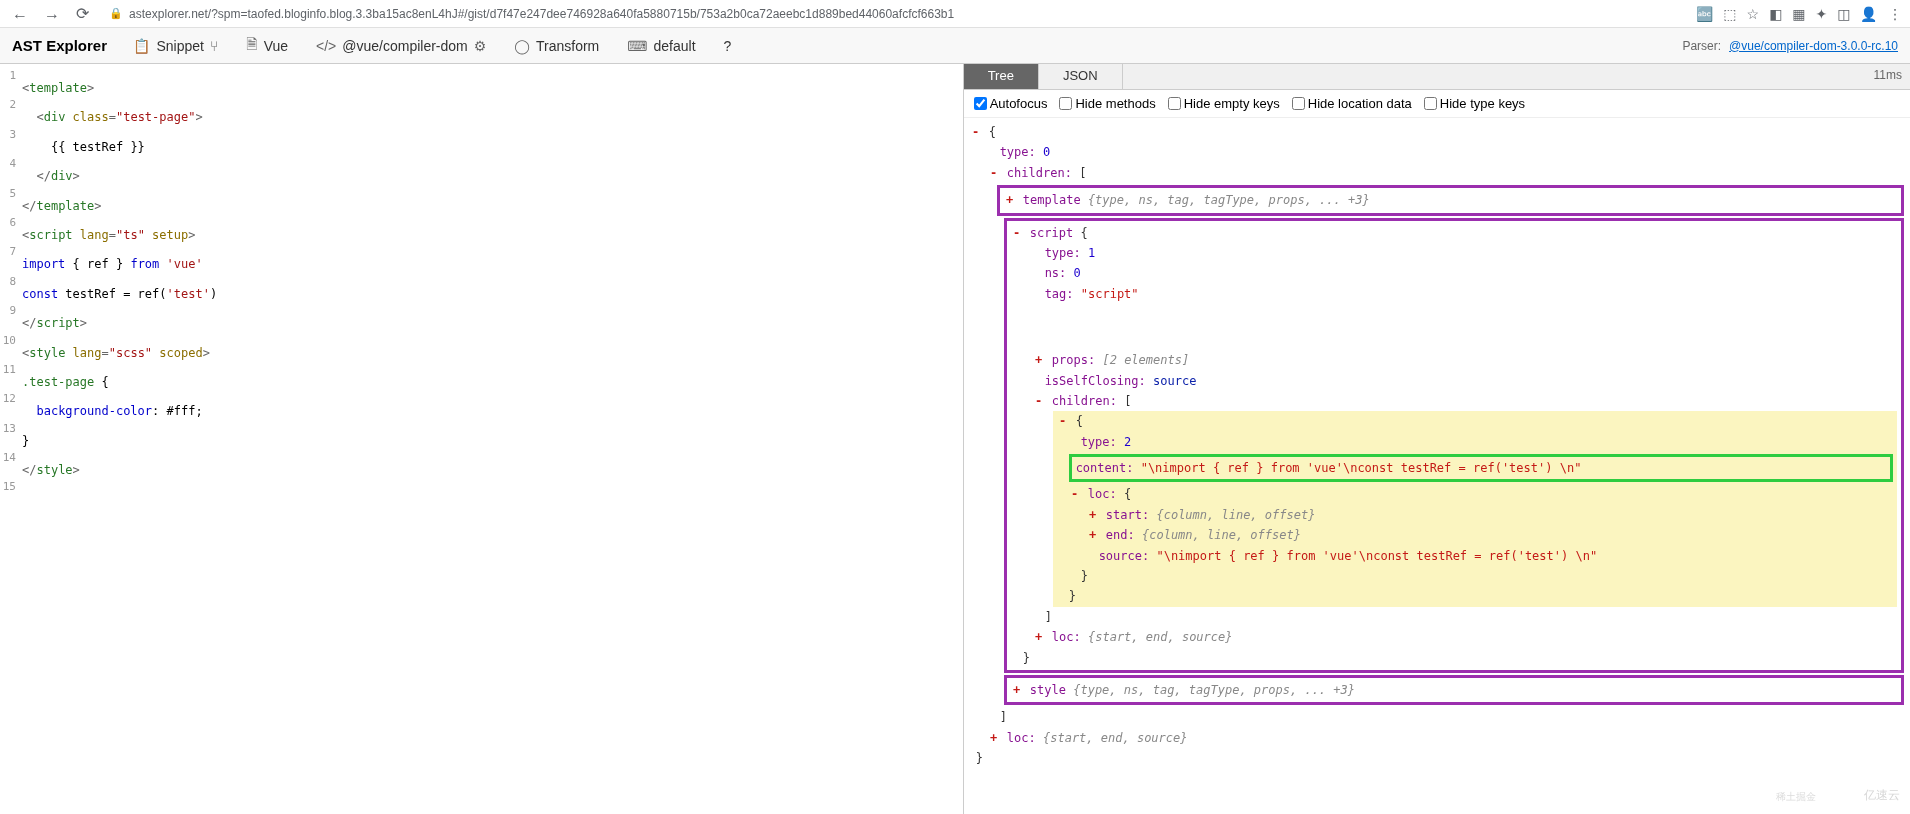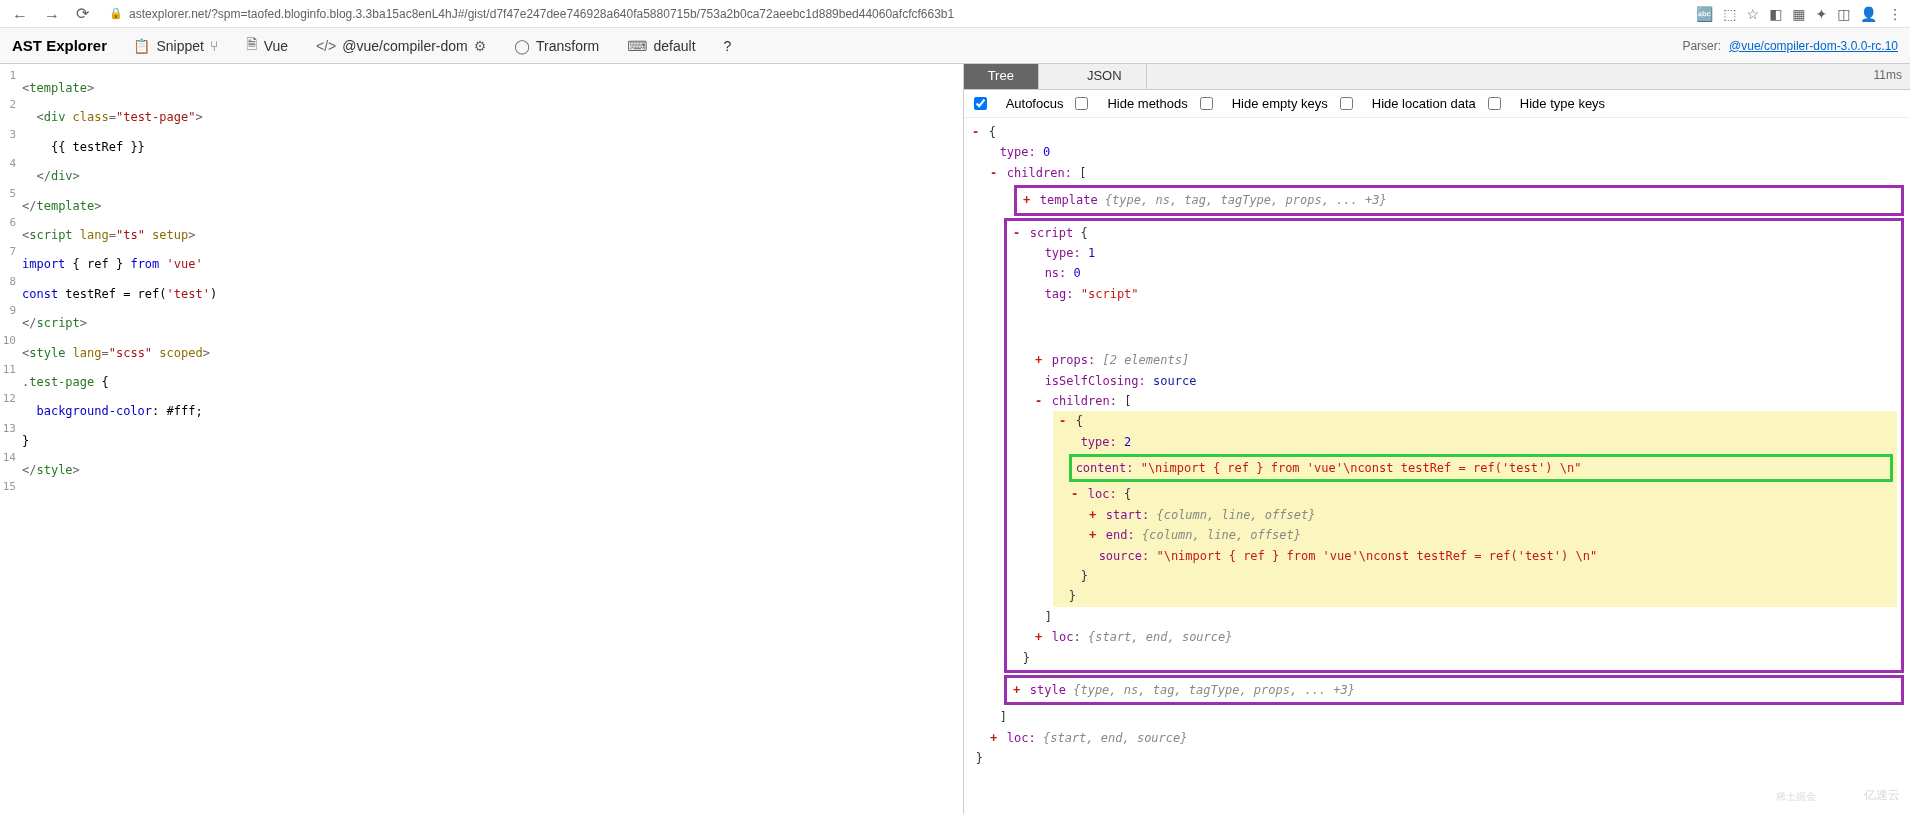--- a/index.html
+++ b/index.html
@@ -26,28 +26,28 @@
 .code-line { display: flex; white-space: pre; line-height: 1.45; }
 .gutter { width: 22px; text-align: right; color: #999; padding-right: 6px; user-select: none; font-size: 11px; }
 .code { flex: 1; margin-top: 12px; }
 .kw-tag { color: #277726; }
 .kw-attr { color: #8b6e00; }
 .kw-str { color: #a31515; }
 .kw-fn { color: #0000cc; }
 .kw-punc { color: #666; }
 .kw-plain { color: #000; }
 
-.tabs { display: flex; background: #f0f0f0; border-bottom: 1px solid #ccc; height: 26px; gap: 24px; }
+.tabs { display: flex; background: #f0f0f0; border-bottom: 1px solid #ccc; height: 26px; }
 .tabs-spacer { flex: 1; }
 .tab { padding: 4px 24px; font-size: 13px; color: #333; cursor: pointer; border-right: 1px solid #ccc; }
 .tab.active { background: #666; color: #fff; }
 .timing { padding: 4px 8px; font-size: 12px; color: #666; }
 
 .options { display: flex; gap: 12px; padding: 6px 10px; font-size: 13px; border-bottom: 1px solid #eee; align-items: center; }
-.opt { display: flex; align-items: center; gap: 19px; }
+.opt { display: flex; align-items: center; gap: 3px; }
 
 .tree-wrap { flex: 1; overflow: auto; font-family: "Menlo", "Consolas", monospace; font-size: 12px; padding: 4px 6px; line-height: 1.7; }
 .node { white-space: nowrap; }
 .toggle { color: #c41a16; font-weight: bold; cursor: pointer; display: inline-block; width: 12px; text-align: center; }
 .key { color: #881391; }
 .num { color: #1c00cf; }
 .str { color: #c41a16; }
 .bool { color: #0d22aa; }
 .brace { color: #333; }
 .summary { color: #888; font-style: italic; }
@@ -166,21 +166,21 @@
           <input type="checkbox" style="">
           <span>Hide type keys</span>
         </label>
     </div>
 
     <div class="tree-wrap">
       <div class="node"><span class="toggle">-</span>  <span class="brace">{</span></div>
       <div class="node" style="padding-left:30px;"><span class="key">type:</span> <span class="num">0</span></div>
       <div class="node" style="padding-left:18px;"><span class="toggle">-</span> <span class="key">children:</span>  <span class="brace">[</span></div>
 
-      <div class="box-purple" style="margin-left:44px;">
+      <div class="box-purple" style="margin-left:27px;">
         <div class="node"><span class="toggle">+</span> <span class="key">template</span>  <span class="summary">{type, ns, tag, tagType, props, ... +3}</span></div>
       </div>
 
       <div class="box-purple" style="margin-left:34px;">
         <div class="node"><span class="toggle">-</span> <span class="key">script</span>  <span class="brace">{</span></div>
         <div class="node" style="padding-left:34px;"><span class="key">type:</span> <span class="num">1</span></div>
         <div class="node" style="padding-left:34px;"><span class="key">ns:</span> <span class="num">0</span></div>
         <div class="node" style="padding-left:34px;"><span class="key">tag:</span> <span class="str">"script"</span></div>
         <div class="node" style="padding-left:22px;margin-top:46px;"><span class="toggle">+</span> <span class="key">props:</span> <span class="summary">[2 elements]</span></div>
         <div class="node" style="padding-left:34px;"><span class="key">isSelfClosing:</span> <span class="bool">source</span></div>

